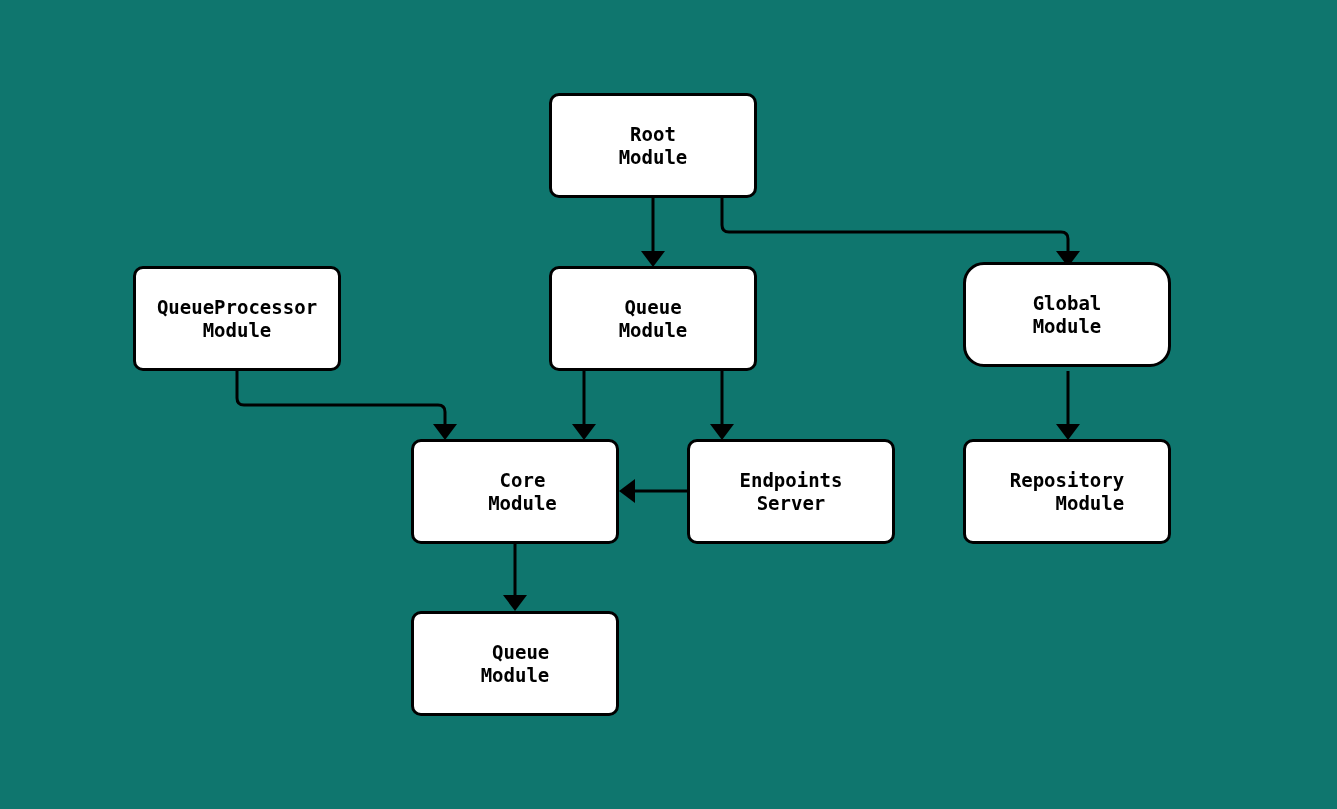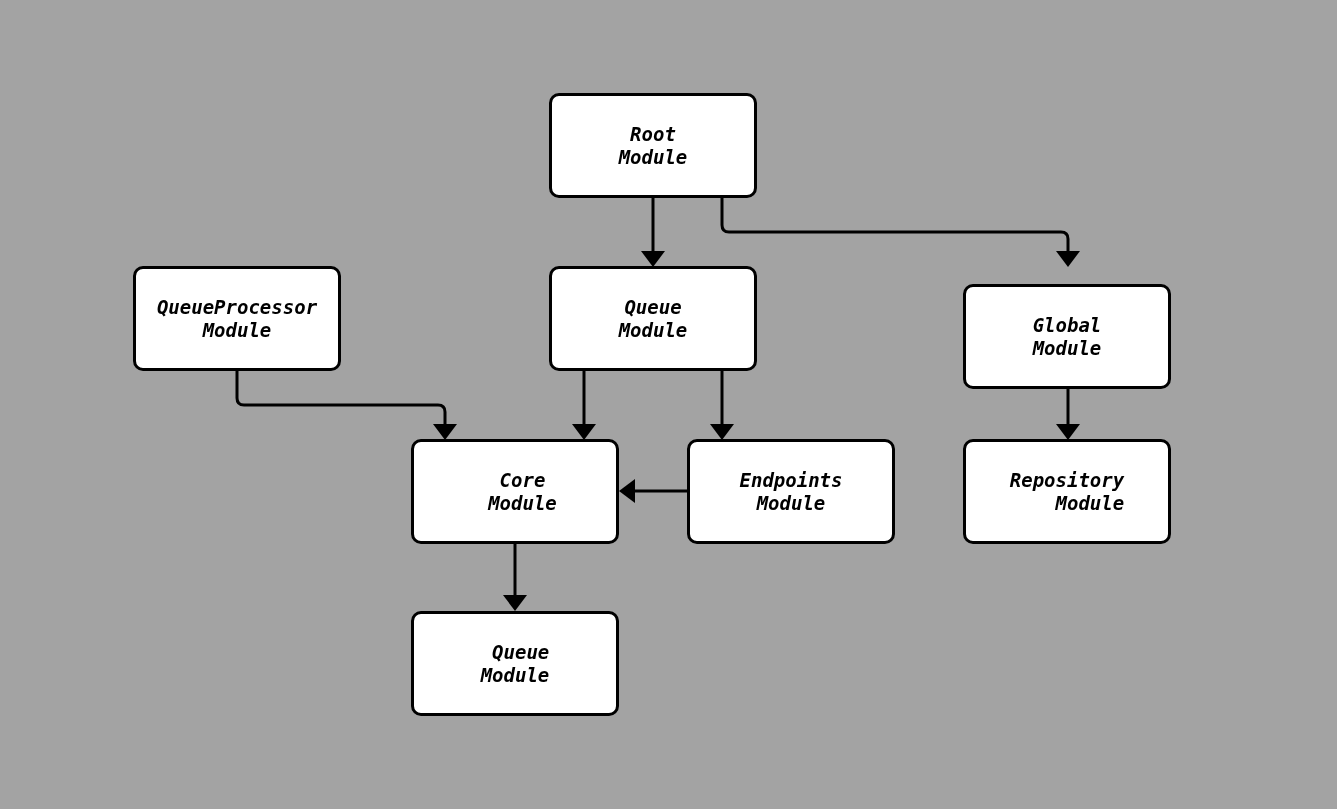--- a/index.html
+++ b/index.html
@@ -5,22 +5,21 @@
   * { margin: 0; padding: 0; box-sizing: border-box; }
   html, body {
     width: 1337px; height: 809px;
     background: #ffffff;
     font-family: "DejaVu Sans Mono", "Liberation Mono", monospace;
     overflow: hidden;
   }
   .canvas {
     position: relative;
     width: 1337px; height: 809px;
-    background: #a3a3a3;
-    font-style: italic;
+    background: #0f766e;
   }
   .edges {
     position: absolute;
     left: 0; top: 0;
     width: 1337px; height: 809px;
     pointer-events: none;
   }
   .node {
     position: absolute;
     width: 208px; height: 105px;
@@ -33,21 +32,21 @@
     text-align: center;
     font-size: 19px;
     font-weight: bold;
     line-height: 1.2;
     color: #000000;
     white-space: pre-line;
   }
   .node-root          { left: 549px; top: 93px;  }
   .node-queueprocessor{ left: 133px; top: 266px; }
   .node-server        { left: 549px; top: 266px; }
-  .node-global        { left: 963px; top: 284px; }
+  .node-global        { left: 963px; top: 262px; border-radius: 21px; }
   .node-core          { left: 411px; top: 439px; padding-left: 15px; }
   .node-endpoints     { left: 687px; top: 439px; }
   .node-repository    { left: 963px; top: 439px; text-align: right; }
   .node-queue         { left: 411px; top: 611px; text-align: right; }
   .edge-path {
     stroke: #000000;
     stroke-width: 3;
     fill: none;
   }
   .arrow-head {
@@ -107,21 +106,21 @@
 Module</span>
   </div>
 
   <div class="node node-core">
     <span>Core
 Module</span>
   </div>
 
   <div class="node node-endpoints">
     <span>Endpoints
-Module</span>
+Server</span>
   </div>
 
   <div class="node node-repository">
     <span>Repository
 Module</span>
   </div>
 
   <div class="node node-queue">
     <span>Queue
 Module</span>

